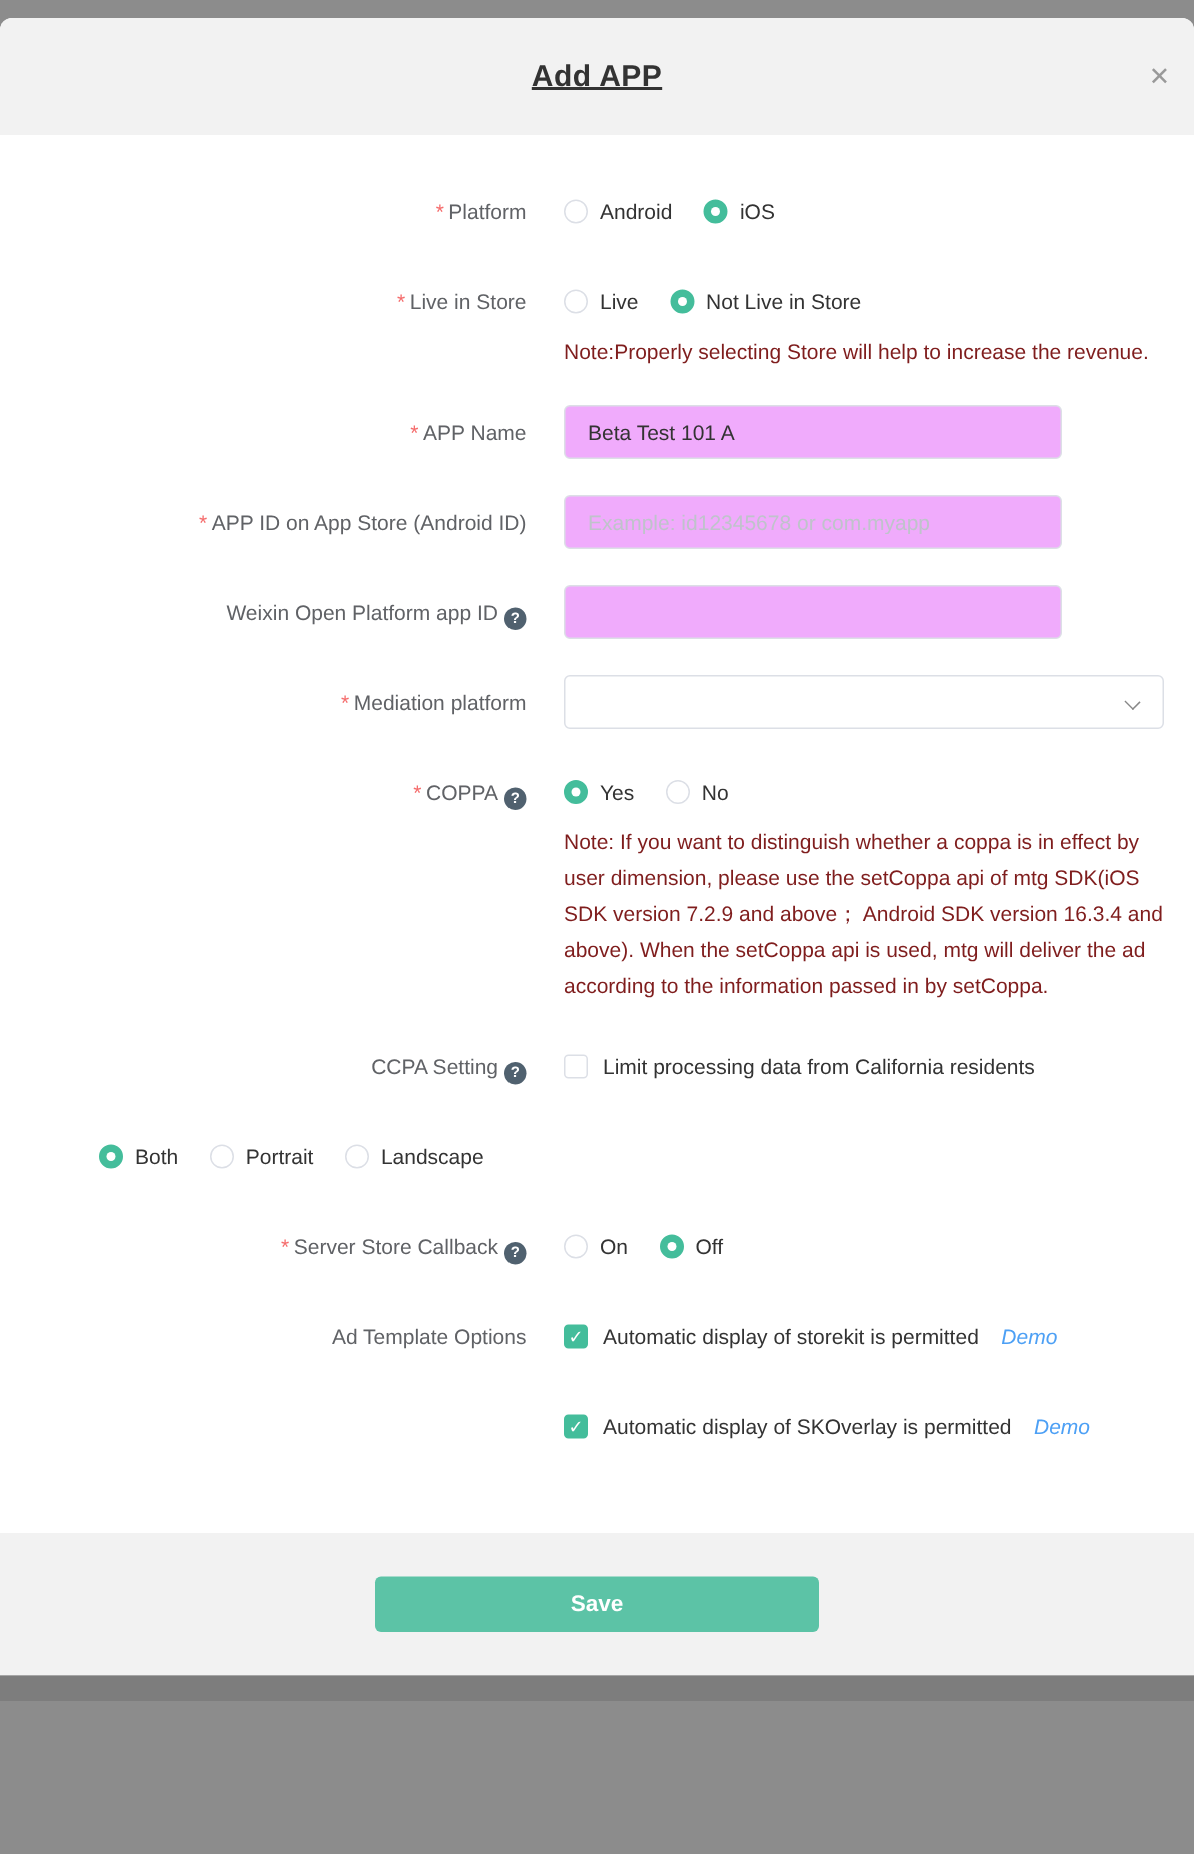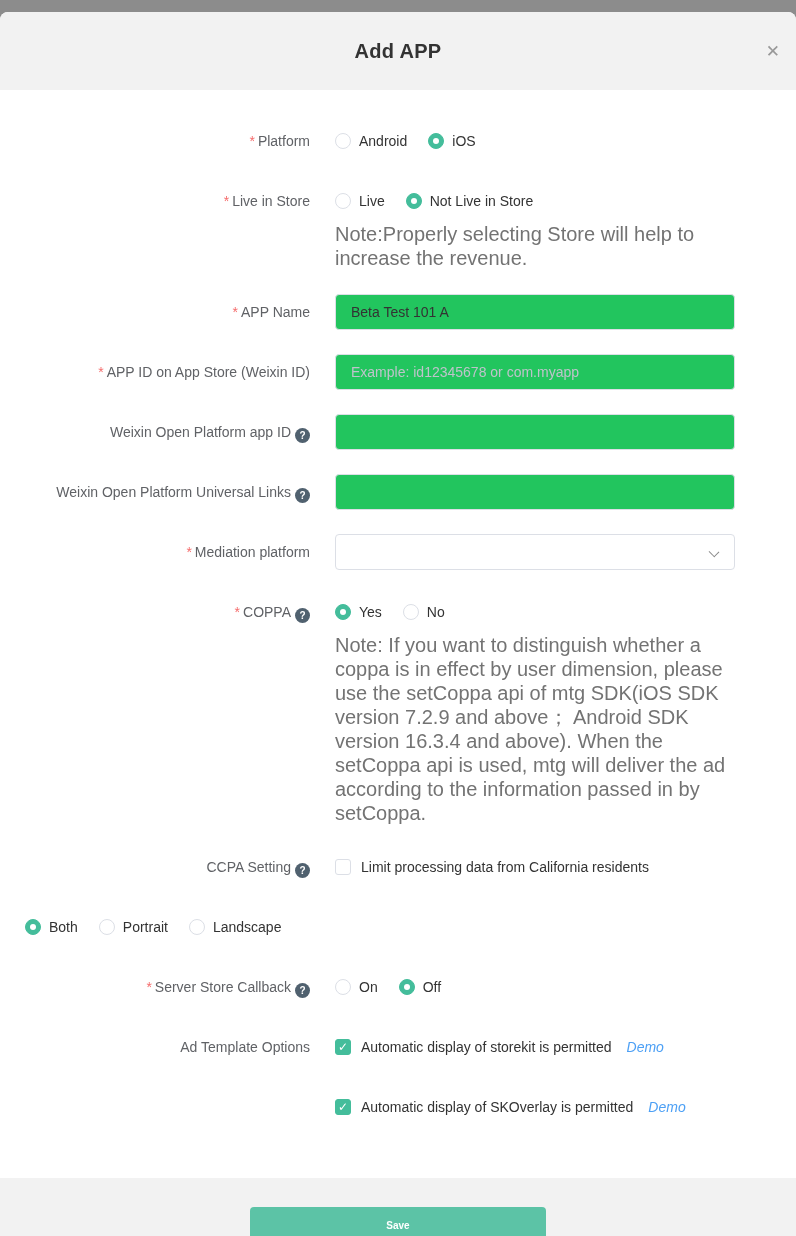--- a/index.html
+++ b/index.html
@@ -26,36 +26,38 @@
     background: #f2f2f2;
     display: flex;
     align-items: center;
     justify-content: center;
   }
   .modal-title {
     font-size: 20px;
     font-weight: 600;
     color: #333333;
     letter-spacing: 0.3px;
+    text-decoration: underline;
   }
   .close-btn {
     position: absolute;
     right: 16px;
     top: 50%;
     transform: translateY(-50%);
     font-size: 17px;
     color: #999999;
     cursor: pointer;
     line-height: 1;
     font-weight: 400;
   }
 
   .modal-body {
     background: #ffffff;
     padding: 33px 16px 53px 0;
+    margin-left: 41px;
   }
   .form-row {
     display: flex;
     margin-bottom: 24px;
   }
   .form-row:last-child { margin-bottom: 0; }
   .row-label {
     width: 310px;
     flex-shrink: 0;
     text-align: right;
@@ -154,30 +156,30 @@
   }
   .checkbox-box .check-glyph {
     color: #ffffff;
     font-size: 12px;
     font-weight: 700;
     line-height: 1;
   }
 
   
   .text-input {
-    width: 400px;
+    width: 332px;
     height: 36px;
     border: 1px solid #dcdfe6;
     border-radius: 4px;
     padding: 0 15px;
     font-size: 14px;
     color: #333333;
     font-family: "Liberation Sans", "DejaVu Sans", sans-serif;
     outline: none;
-    background: #22c55e;
+    background: #f0abfc;
   }
   .text-input::placeholder { color: #bfc3cb; opacity: 1; }
 
   .select-box {
     position: relative;
     width: 400px;
     height: 36px;
     border: 1px solid #dcdfe6;
     border-radius: 4px;
     background: #ffffff;
@@ -189,23 +191,23 @@
     top: 13px;
     width: 8px;
     height: 8px;
     border-right: 1px solid #888888;
     border-bottom: 1px solid #888888;
     transform: rotate(45deg) scale(1, 0.9);
   }
 
   .note {
     width: 405px;
-    font-size: 20px;
+    font-size: 14px;
     line-height: 24px;
-    color: #737373;
+    color: #7f1d1d;
     margin-top: 3px;
   }
 
   .demo-link {
     margin-left: 15px;
     font-size: 14px;
     color: #4da0f5;
     cursor: pointer;
     text-decoration: none;
     font-style: italic;
@@ -219,21 +221,21 @@
     align-items: flex-start;
   }
   .save-btn {
     margin-top: 29px;
     width: 296px;
     height: 37px;
     background: #5cc3a6;
     border: none;
     border-radius: 4px;
     color: #ffffff;
-    font-size: 10px;
+    font-size: 15px;
     font-weight: 700;
     font-family: "Liberation Sans", "DejaVu Sans", sans-serif;
     cursor: pointer;
   }
 </style>
 </head>
 <body>
 
 <div class="backdrop-top"></div>
 
@@ -280,39 +282,33 @@
     </div>
 
     <div class="form-row">
       <div class="row-label"><span class="req">*</span><span>APP Name</span></div>
       <div class="row-control">
         <input class="text-input" type="text" value="Beta Test 101 A" style="">
       </div>
     </div>
 
     <div class="form-row">
-      <div class="row-label"><span class="req">*</span><span>APP ID on App Store (Weixin ID)</span></div>
+      <div class="row-label"><span class="req">*</span><span>APP ID on App Store (Android ID)</span></div>
       <div class="row-control">
         <input class="text-input" type="text" placeholder="Example: id12345678 or com.myapp" style="">
       </div>
     </div>
 
     <div class="form-row">
       <div class="row-label"><span>Weixin Open Platform app ID</span><span class="help-icon">?</span></div>
       <div class="row-control">
         <input class="text-input" type="text" style="">
       </div>
     </div>
 
-    <div class="form-row">
-      <div class="row-label"><span>Weixin Open Platform Universal Links</span><span class="help-icon">?</span></div>
-      <div class="row-control">
-        <input class="text-input" type="text" style="">
-      </div>
-    </div>
 
     <div class="form-row">
       <div class="row-label"><span class="req">*</span><span>Mediation platform</span></div>
       <div class="row-control">
         <div class="select-box">
           <span></span>
           <span class="select-chevron"></span>
         </div>
       </div>
     </div>

